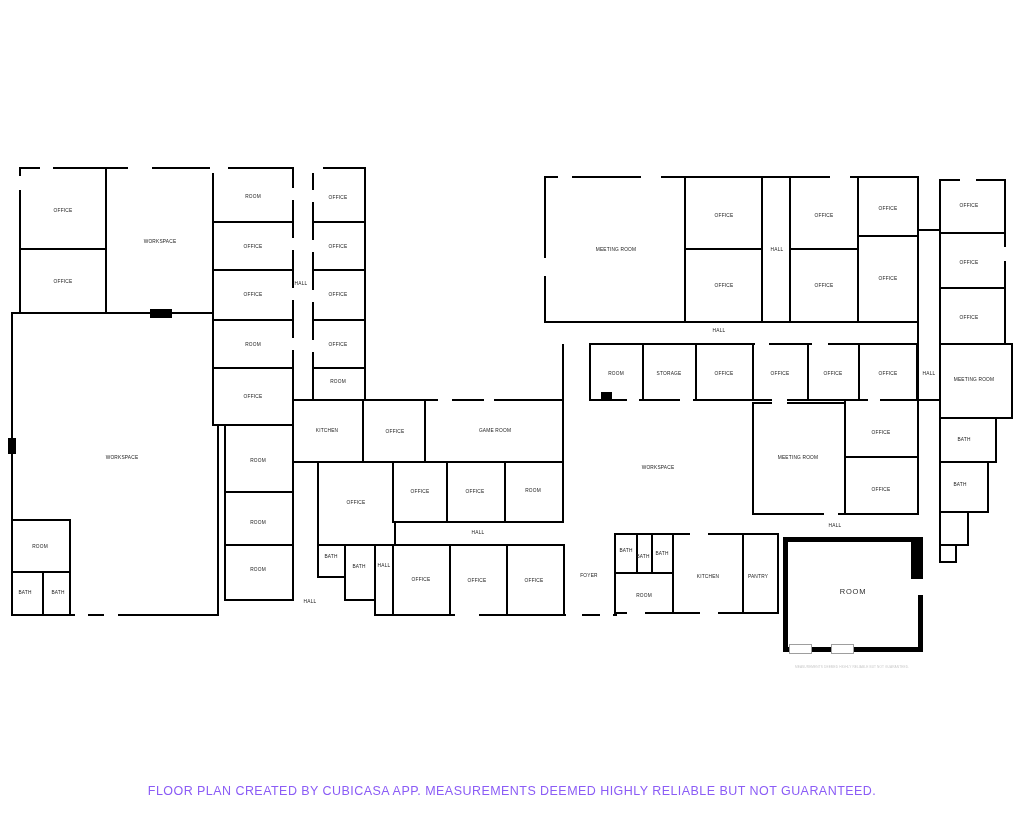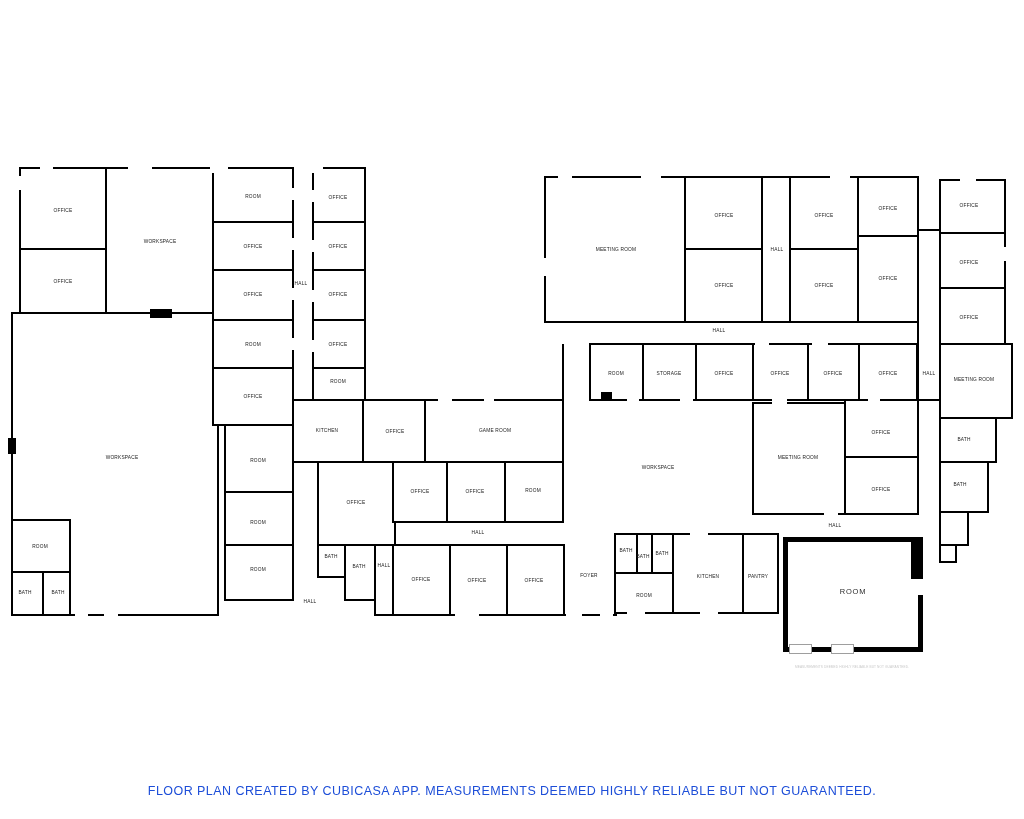--- a/index.html
+++ b/index.html
@@ -19,21 +19,21 @@
     position:absolute;transform:translate(-50%,-50%);
     font-size:4.8px;line-height:1;color:#1b1b1b;letter-spacing:.2px;white-space:nowrap;
   }
   .room-label.lg{font-size:7.5px;letter-spacing:.8px;color:#2a2a2a;}
   .fine-print{
     position:absolute;left:852px;top:667px;transform:translate(-50%,-50%);
     font-size:3.2px;color:#c9c9c9;white-space:nowrap;letter-spacing:.1px;
   }
   .disclaimer{
     position:absolute;left:512px;top:791px;transform:translate(-50%,-50%);
-    font-size:12.5px;color:#1d4ed8;letter-spacing:.45px;white-space:nowrap;
+    font-size:12.5px;color:#8b5cf6;letter-spacing:.45px;white-space:nowrap;
   }
 </style>
 </head>
 <body>
 
 <div class="canvas">
 
   <svg class="walls" width="1024" height="819" viewBox="0 0 1024 819" shape-rendering="crispEdges">
 
     <rect class="r" x="20" y="168" width="86" height="81"></rect>

